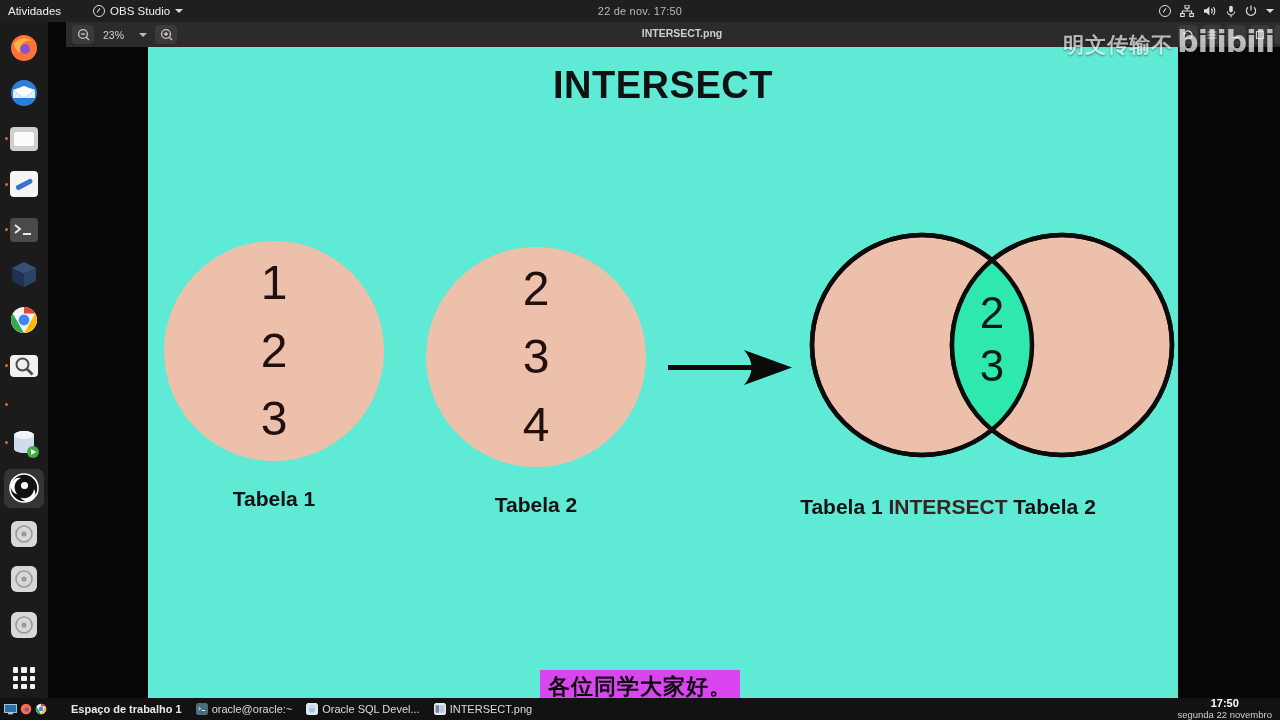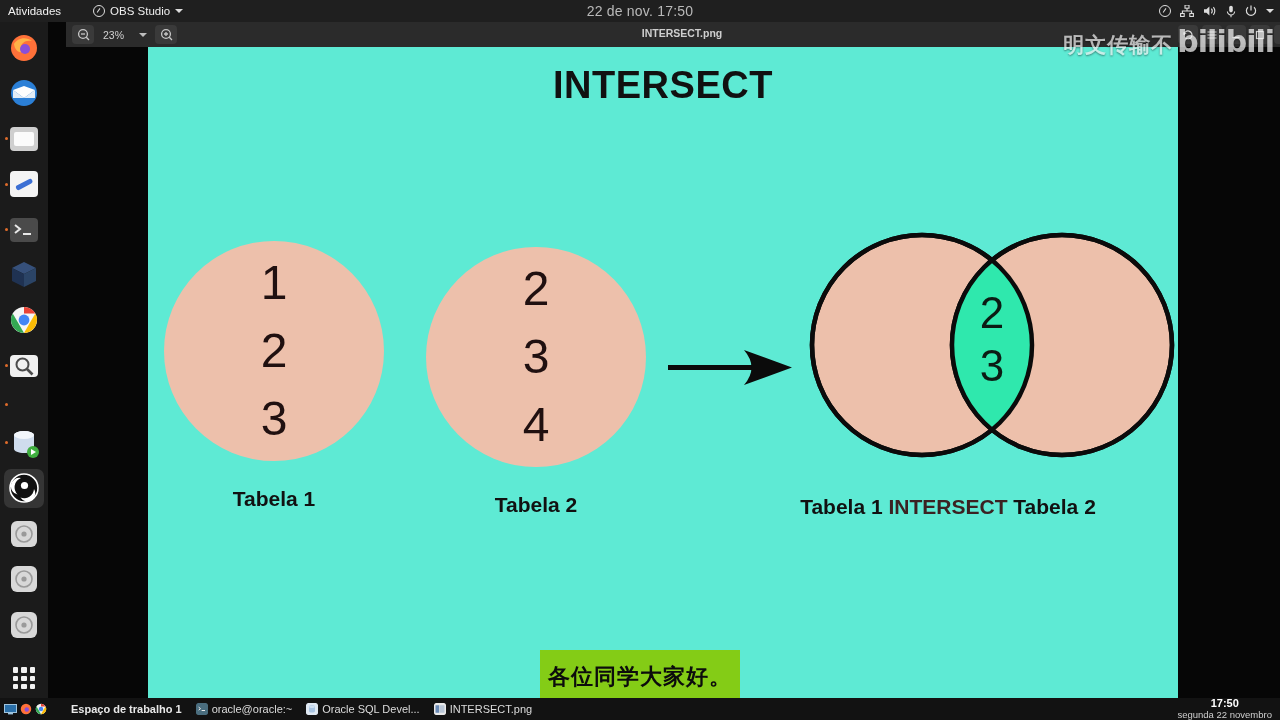--- a/index.html
+++ b/index.html
@@ -14,21 +14,21 @@
   
   .topbar {
     position: absolute; left: 0; top: 0; width: 1280px; height: 22px;
     background: #1f1f1f; color: #ddd; font-size: 11.5px;
     display: flex; align-items: center;
   }
   .topbar .activities { margin-left: 8px; color: #f2f2f2; font-size: 11.5px; }
   .topbar .appname { margin-left: 32px; display: flex; align-items: center; gap: 5px; color: #eee; }
   .topbar .clock {
     position: absolute; left: 0; right: 0; text-align: center;
-    color: #b9b9b9; font-size: 14px; letter-spacing: .2px;
+    color: #b9b9b9; font-size: 11px; letter-spacing: .2px;
   }
   .tray { position: absolute; right: 6px; display: flex; align-items: center; gap: 9px; }
   .tray svg { display: block; }
   .obs-circ { width: 12px; height: 12px; border: 1.4px solid #ddd; border-radius: 50%;
               position: relative; display: inline-block; }
   .obs-circ::after { content: ""; position: absolute; left: 4px; top: 1.5px; width: 1.4px; height: 5px;
               background: #ddd; transform: rotate(35deg); }
   .caret-d { width: 0; height: 0; border-left: 4px solid transparent; border-right: 4px solid transparent;
              border-top: 4px solid #ddd; display: inline-block; }
 
@@ -115,22 +115,22 @@
   }
 
   .sub-top {
     position: absolute; left: 0; right: 0; top: 5px; text-align: center;
     font-family: "DejaVu Sans Mono", monospace; font-size: 15px; color: #e9eee9;
     text-shadow: 0 0 3px #000, 0 0 3px #000; letter-spacing: .5px;
   }
   .sub-top span { background: rgba(18,34,22,.45); padding: 0 2px; }
   .sub-bottom {
     position: absolute; left: 50%; transform: translateX(-50%); bottom: 16px;
-    background: #84cc16; color: #0c0c0c; font-weight: bold; font-size: 22px;
-    padding: 12px 8px; letter-spacing: 1px;
+    background: #d946ef; color: #0c0c0c; font-weight: bold; font-size: 22px;
+    padding: 2px 8px; letter-spacing: 1px;
     font-family: "DejaVu Sans", sans-serif;
   }
 
   
   .taskbar {
     position: absolute; left: 0; bottom: 0; width: 1280px; height: 22px;
     background: #121212; display: flex; align-items: center; color: #e8e8e8; font-size: 11px;
   }
   .tb-icons { display: flex; align-items: center; gap: 3px; margin-left: 4px; }
   .tb-ws { font-weight: bold; margin-left: 24px; white-space: nowrap; }

